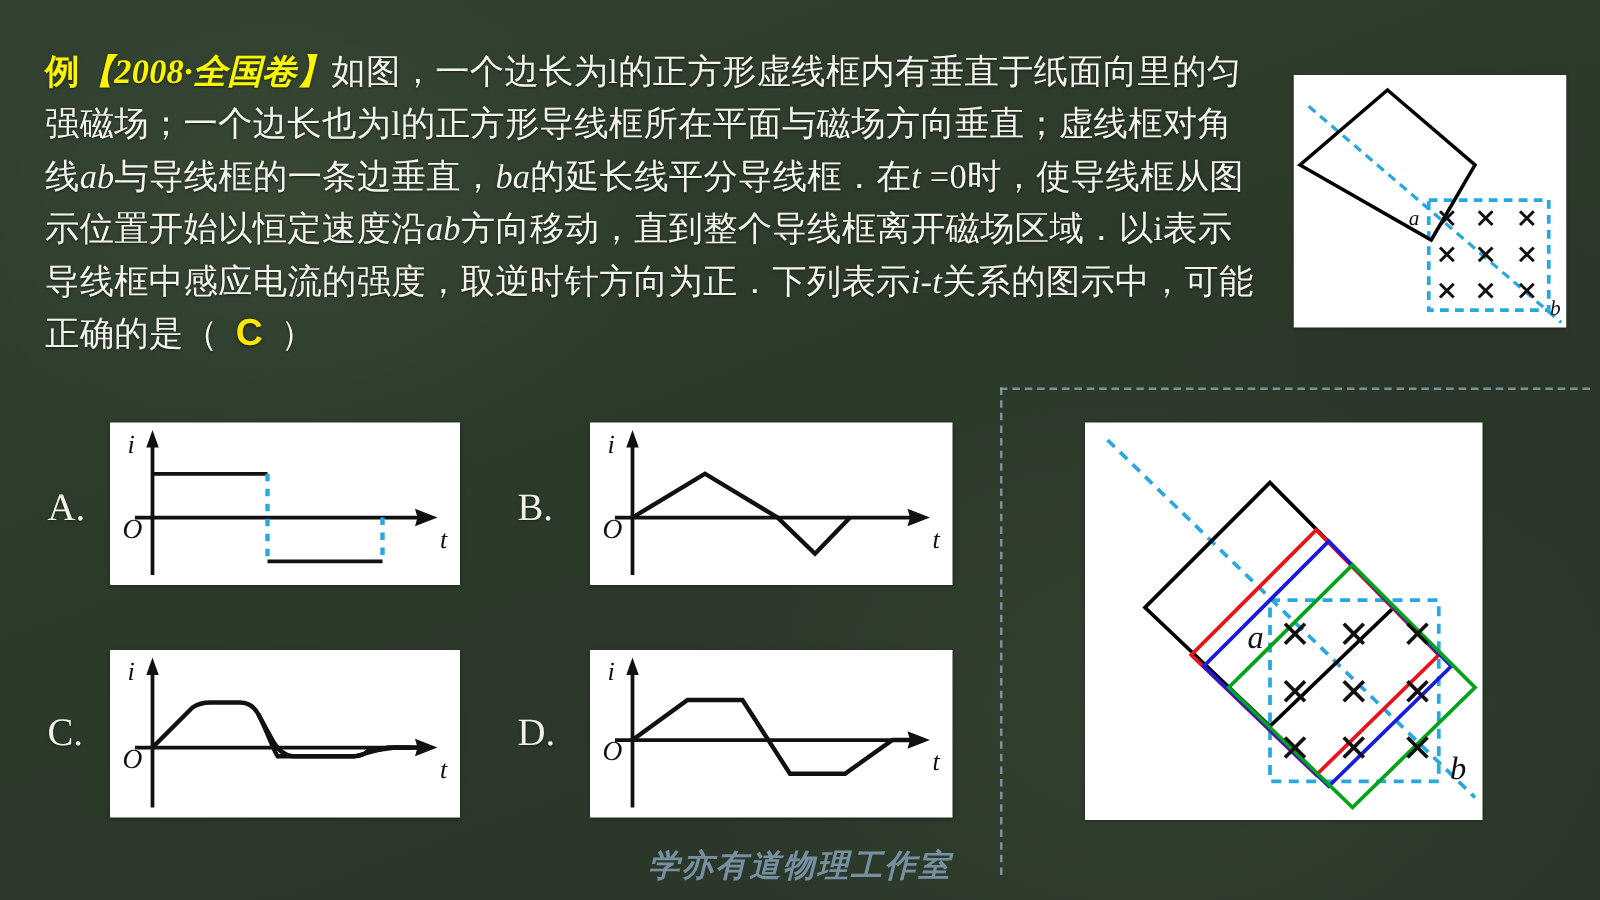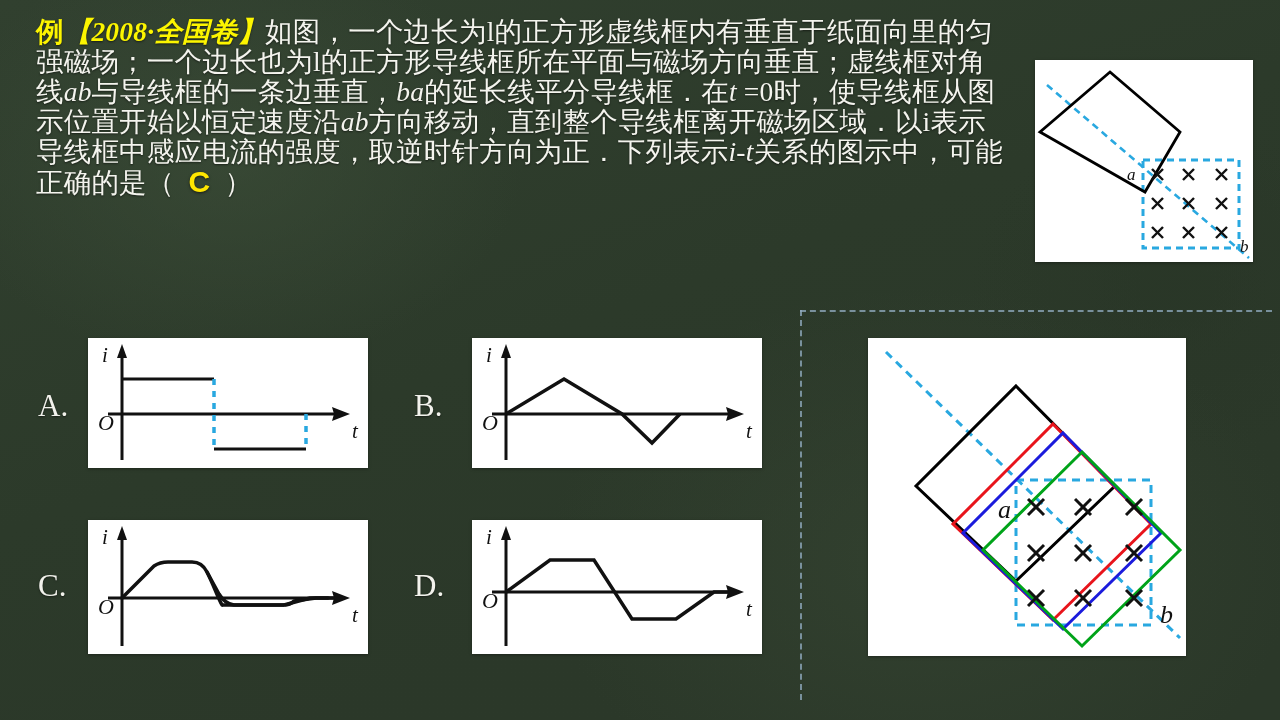--- a/index.html
+++ b/index.html
@@ -21,25 +21,25 @@
       radial-gradient(ellipse 420px 300px at 18% 22%, rgba(62,80,58,0.55), rgba(0,0,0,0) 70%),
       radial-gradient(ellipse 520px 380px at 72% 78%, rgba(58,74,54,0.45), rgba(0,0,0,0) 72%),
       radial-gradient(ellipse 300px 240px at 92% 40%, rgba(40,53,38,0.6), rgba(0,0,0,0) 70%),
       linear-gradient(160deg, #31402f 0%, #2c3a2a 45%, #28352663 70%, #2b3829 100%),
       #2d3a2b;
   }
   
   #question {
     position: absolute;
     left: 36px;
-    top: 17px;
+    top: 36px;
     width: 975px;
     color: #f4f4ee;
     font-size: 27.5px;
-    line-height: 30px;
+    line-height: 42px;
     letter-spacing: 0.2px;
     text-shadow: 0 1px 2px rgba(0,0,0,0.55);
   }
   .hl {
     color: #fcf500;
     font-weight: bold;
   }
   .src {
     color: #fcf500;
     font-weight: bold;
@@ -301,14 +301,15 @@
         <g>
             <line x1="258" y1="252" x2="274" y2="268"></line>
             <line x1="274" y1="252" x2="258" y2="268"></line>
           </g>
       </g>
       <text x="130" y="180" font-family="Liberation Serif, serif" font-style="italic" font-size="26" fill="#111">a</text>
       <text x="292" y="285" font-family="Liberation Serif, serif" font-style="italic" font-size="26" fill="#111">b</text>
     </svg>
   </div>
 
+  <div id="watermark">学亦有道物理工作室</div>
 
 </div>
 
 </body></html>

